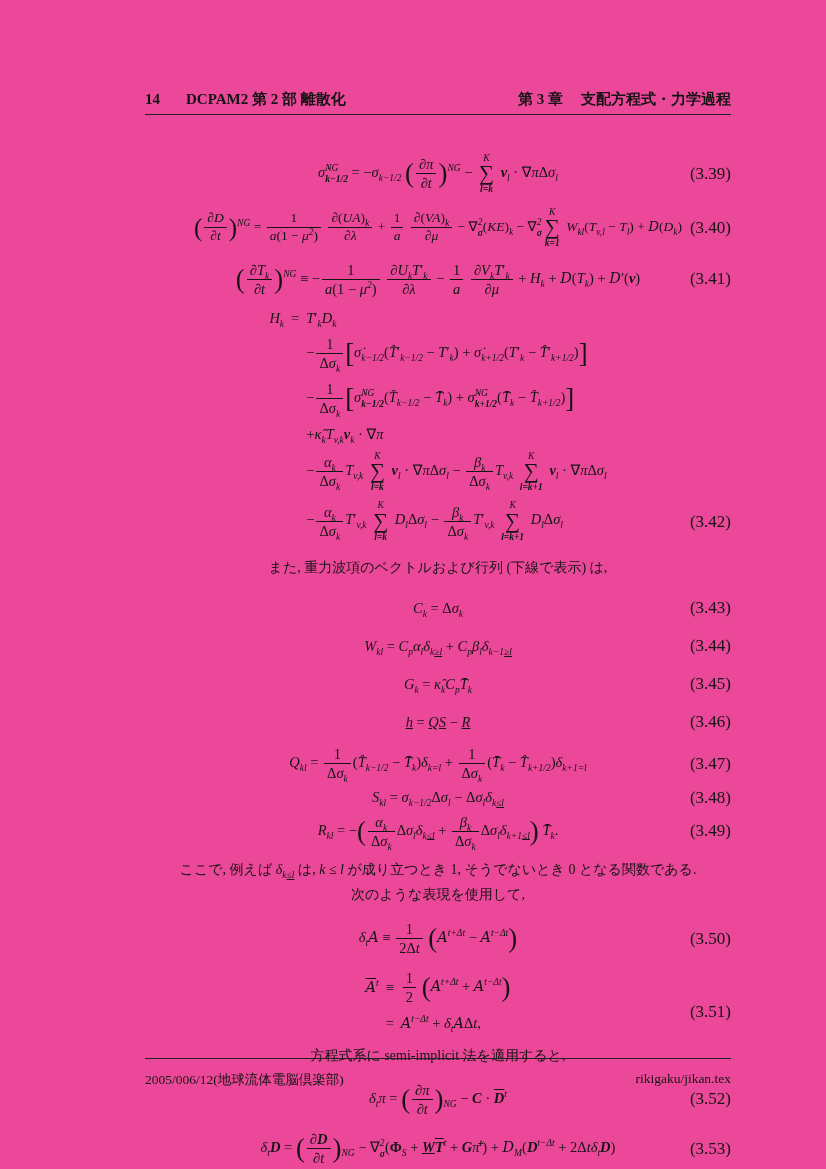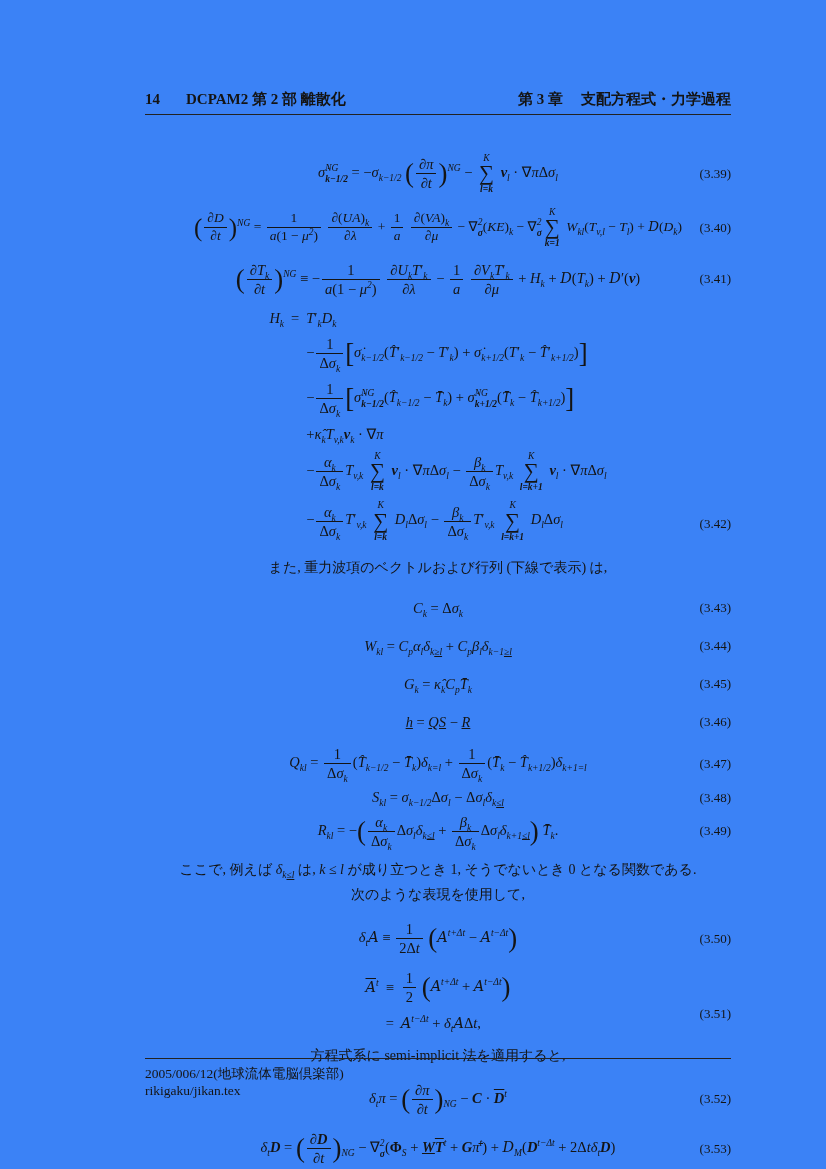--- a/index.html
+++ b/index.html
@@ -1,29 +1,29 @@
 <!DOCTYPE html>
 <html><head>
 <meta charset="utf-8">
 <style>
   html,body{margin:0;padding:0;background:#e8e8e8;}
-  .page{position:relative;width:826px;height:1169px;background:#3b82f6;overflow:hidden;
+  .page{position:relative;width:826px;height:1169px;background:#ec4899;overflow:hidden;
         font-family:"Liberation Serif",serif;color:#141414;}
   .content{position:absolute;left:145px;top:0;width:586px;}
   
   .hdr{display:flex;justify-content:space-between;align-items:baseline;
        margin-top:90px;padding-bottom:5px;border-bottom:1px solid #222;
        font-weight:bold;font-size:15px;}
   .hdr .gap{display:inline-block;width:26px;}
   .hdr .gap2{display:inline-block;width:18px;}
   
   .eq{position:relative;display:flex;justify-content:center;align-items:center;
       font-size:14.5px;min-height:30px;}
   .eq-body{white-space:nowrap;text-align:center;}
-  .eq-no{position:absolute;right:0;font-size:13px;font-style:normal;}
+  .eq-no{position:absolute;right:0;font-size:17px;font-style:normal;}
   .eq-multi .eq-no{top:auto;bottom:10px;margin-left:8px;}
   i{font-family:"Liberation Serif",serif;}
   sub,sup{font-size:9.5px;font-style:italic;line-height:0;}
   .frac{display:inline-block;vertical-align:middle;text-align:center;margin:0 2px;}
   .frac .n{display:block;padding:0 3px;line-height:1.25;}
   .frac .d{display:block;border-top:1px solid #141414;padding:0 3px;line-height:1.25;}
   .sum{display:inline-block;vertical-align:middle;text-align:center;margin:0 3px;line-height:1;}
   .sum .a,.sum .b{display:block;font-size:9.5px;font-style:italic;line-height:1.1;}
   .sum .s{display:block;font-size:21px;line-height:1;font-style:normal;}
   .ss{display:inline-block;vertical-align:middle;text-align:left;font-size:9.5px;
@@ -37,21 +37,21 @@
   .ul{text-decoration:underline;}
   .agrid{display:inline-grid;grid-template-columns:auto auto auto;row-gap:8px;
          align-items:center;text-align:left;}
   .agrid .al{justify-self:end;white-space:nowrap;}
   .agrid .am{padding:0 7px;justify-self:center;}
   .agrid .ar{justify-self:start;white-space:nowrap;}
   
   .para{font-size:14px;line-height:1.65;text-align:center;}
   
   .ftr{position:absolute;left:145px;top:1058px;width:586px;border-top:1px solid #222;
-       padding-top:6px;display:flex;justify-content:space-between;font-size:13.5px;flex-direction:column;}
+       padding-top:12px;display:flex;justify-content:space-between;font-size:13.5px;}
   
   .mt1{margin-top:30px;} .mt2{margin-top:12px;} .mt3{margin-top:8px;} .mt4{margin-top:14px;}
 </style>
 </head>
 <body>
 
 <div class="page">
   <div class="content">
 
     <div class="hdr">

